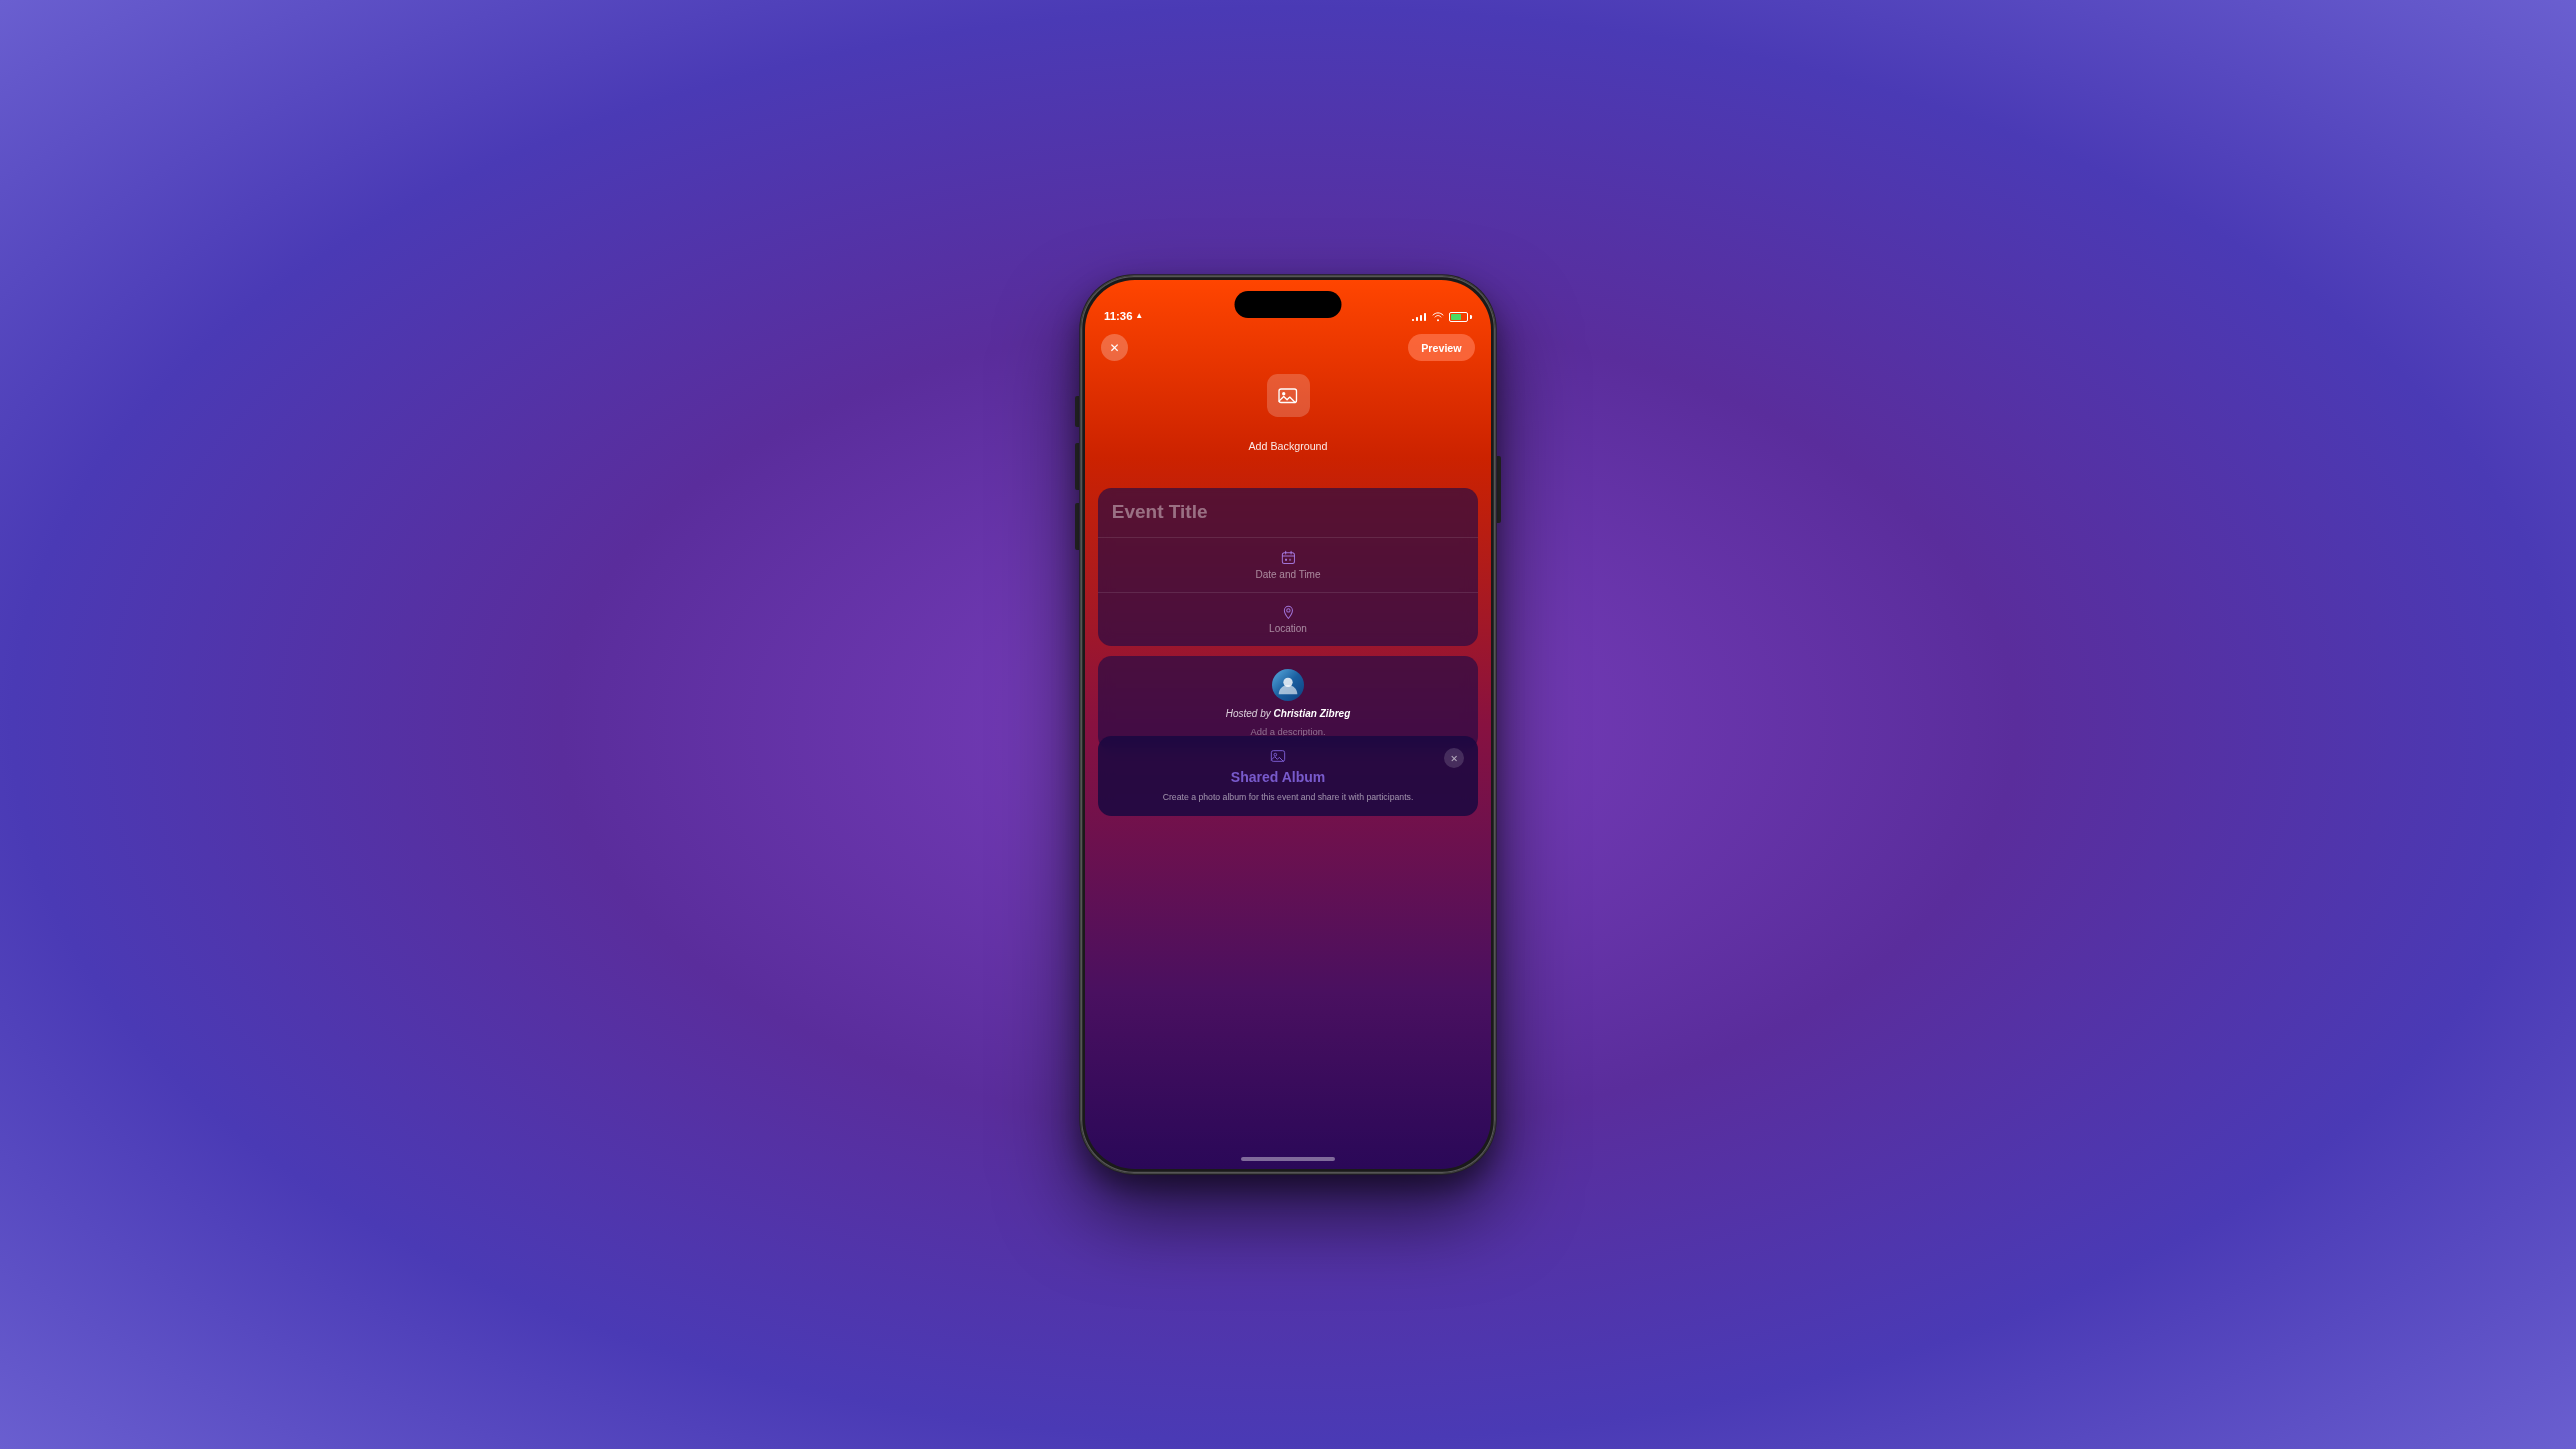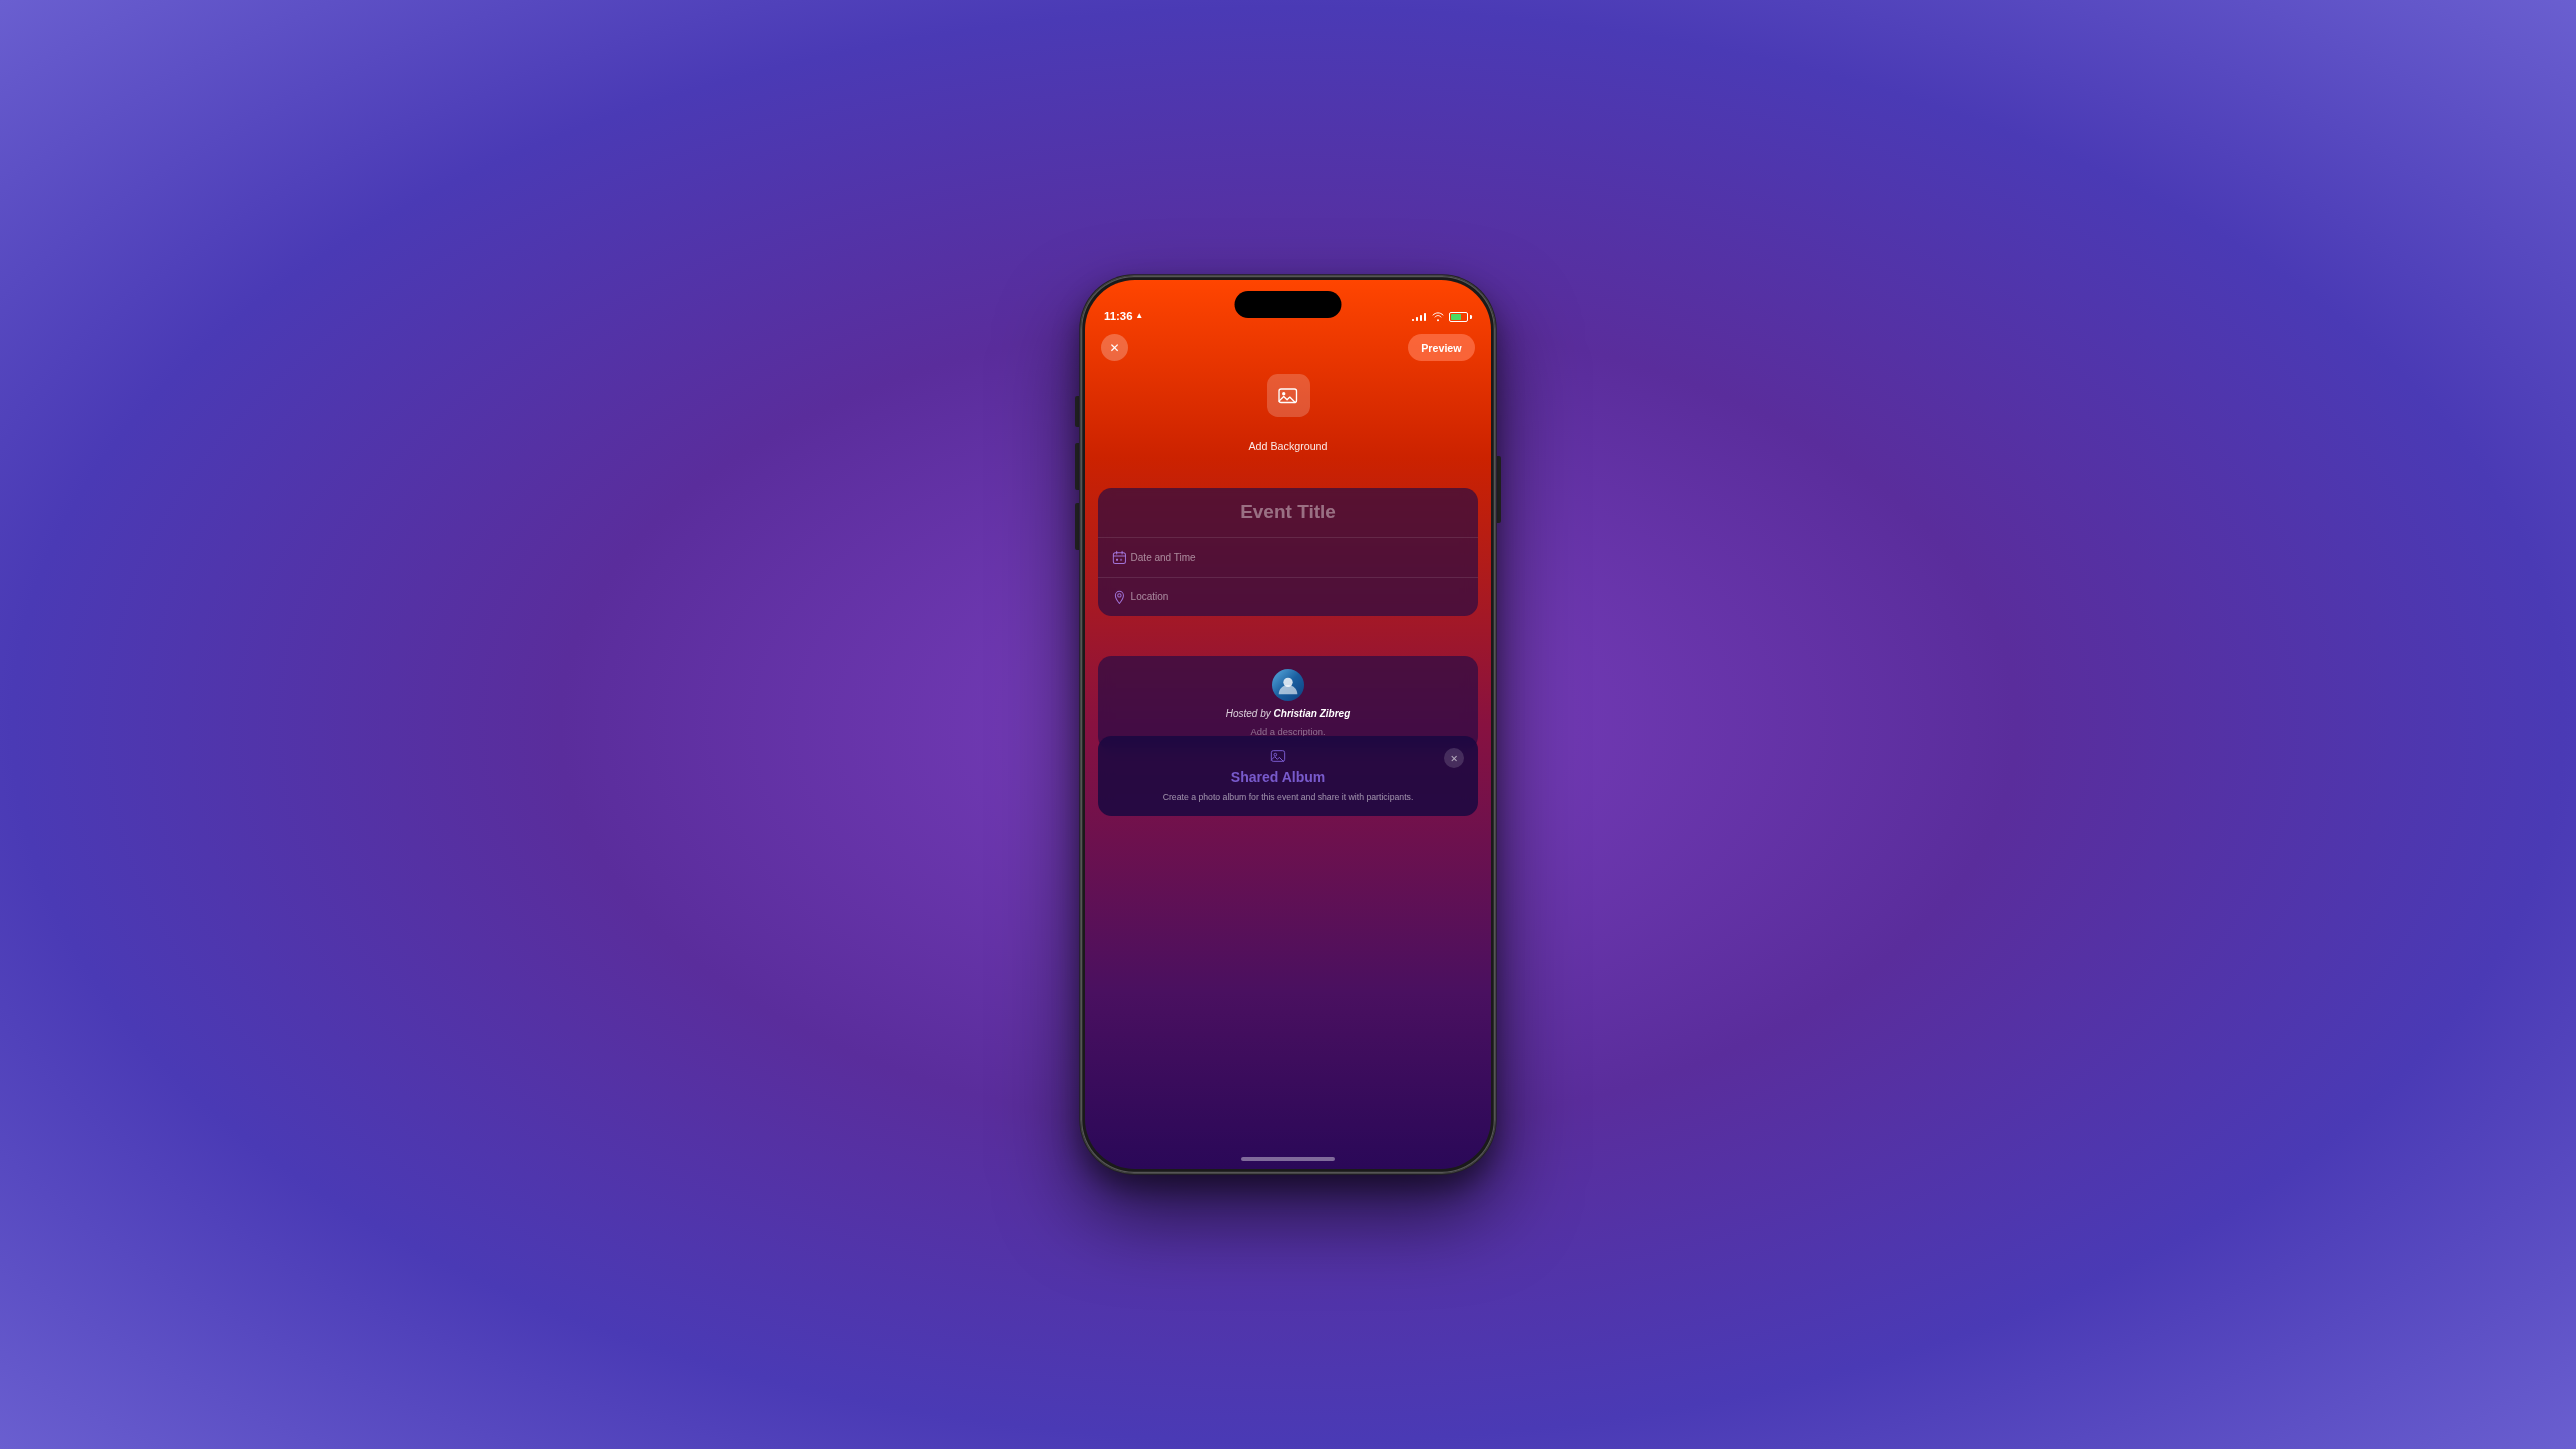--- a/index.html
+++ b/index.html
@@ -249,34 +249,33 @@
     .form-field {
       padding: 12px 13.4px;
       border-bottom: 0.7px solid rgba(255,255,255,0.1);
     }
 
     .form-field:last-child {
       border-bottom: none;
     }
 
     .event-title-field {
-      text-align: center;
       padding: 13.4px;
       border-bottom: 0.7px solid rgba(255,255,255,0.1);
     }
 
     .event-title-text {
       color: rgba(255,255,255,0.4);
       font-size: 19px;
       font-weight: 600;
     }
 
     .field-row {
       display: flex;
-      flex-direction: row;
+      flex-direction: column;
       align-items: center;
       gap: 4px;
     }
 
     .field-label {
       color: rgba(255,255,255,0.5);
       font-size: 10px;
       font-weight: 400;
     }
 

